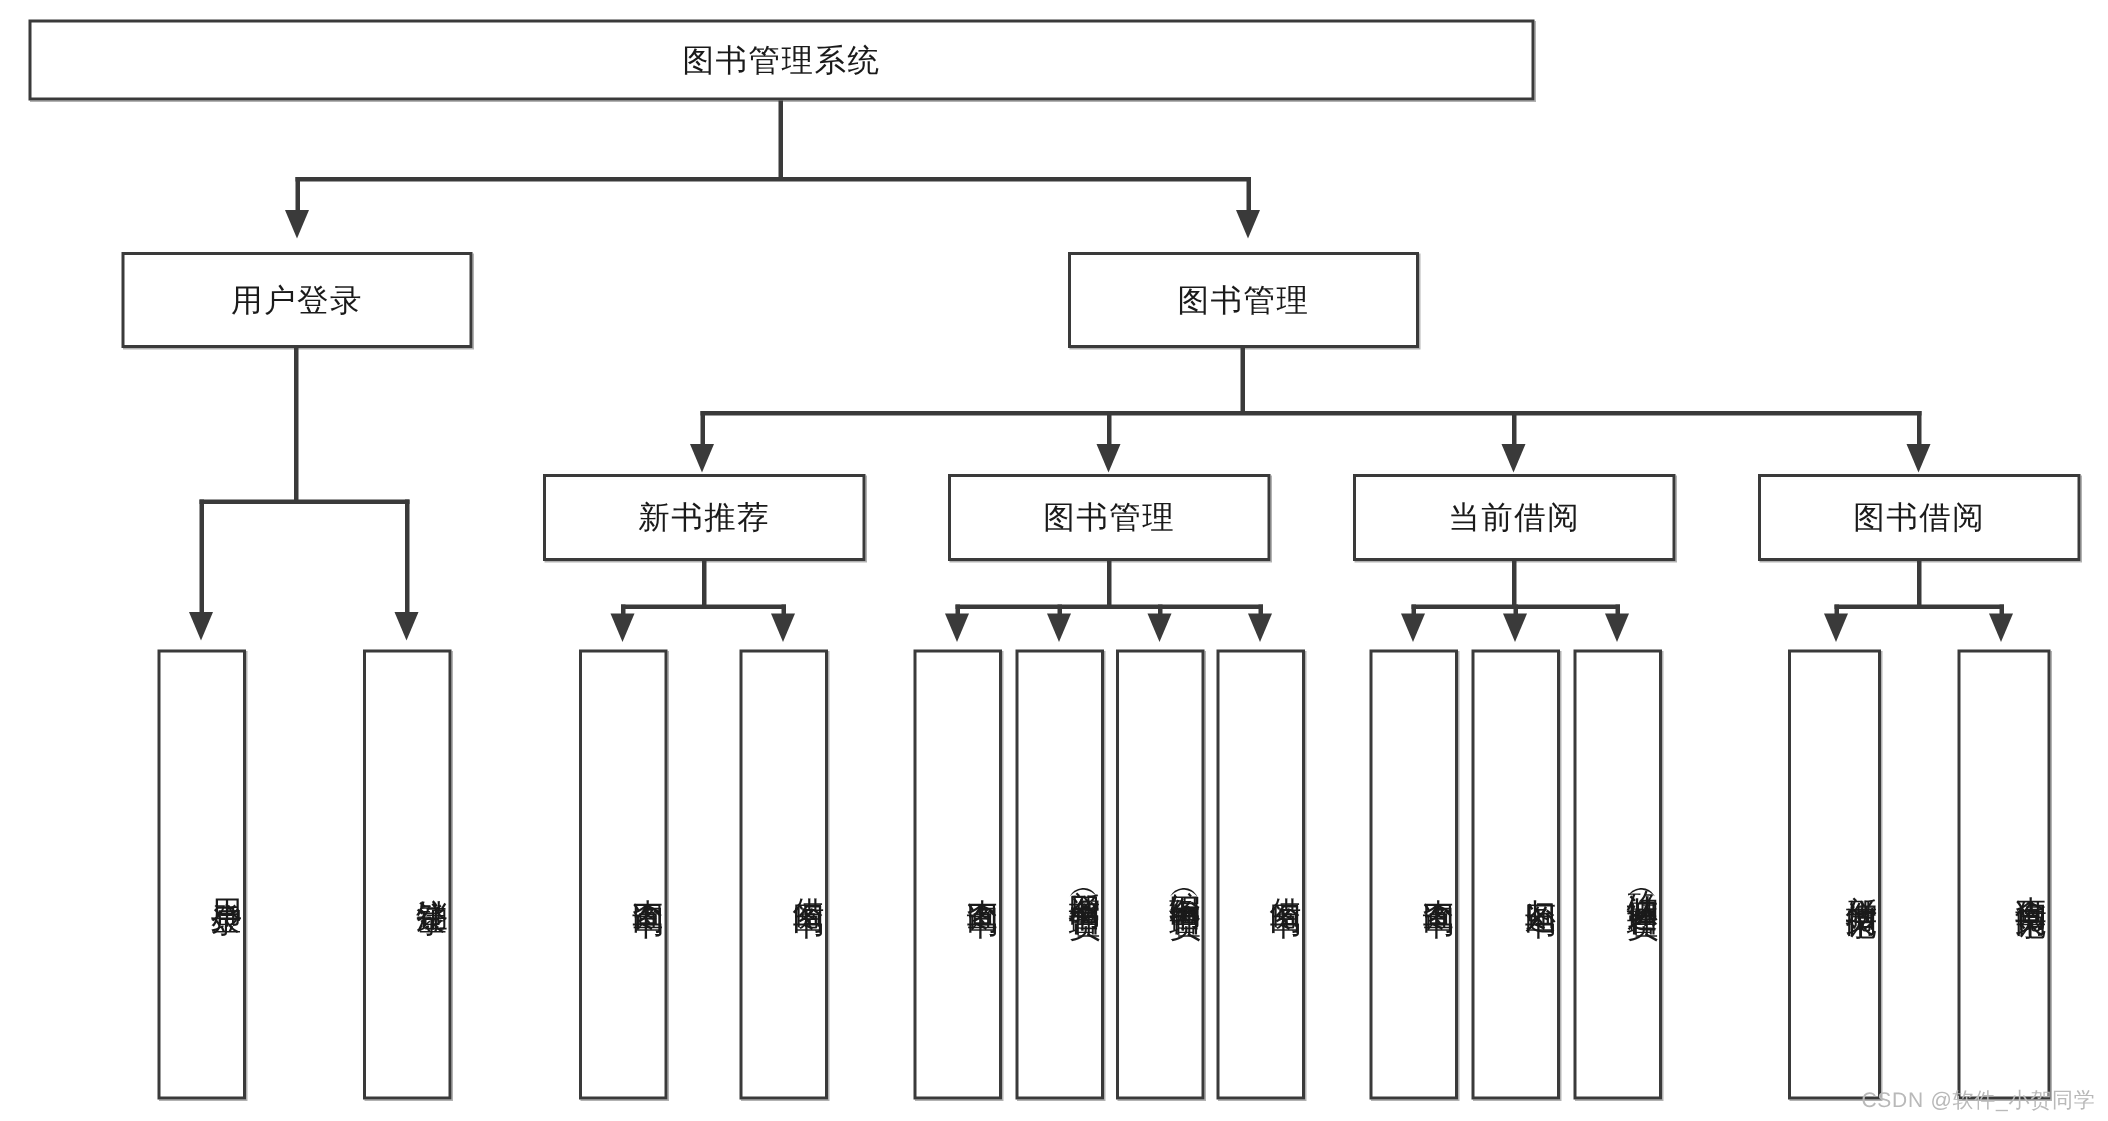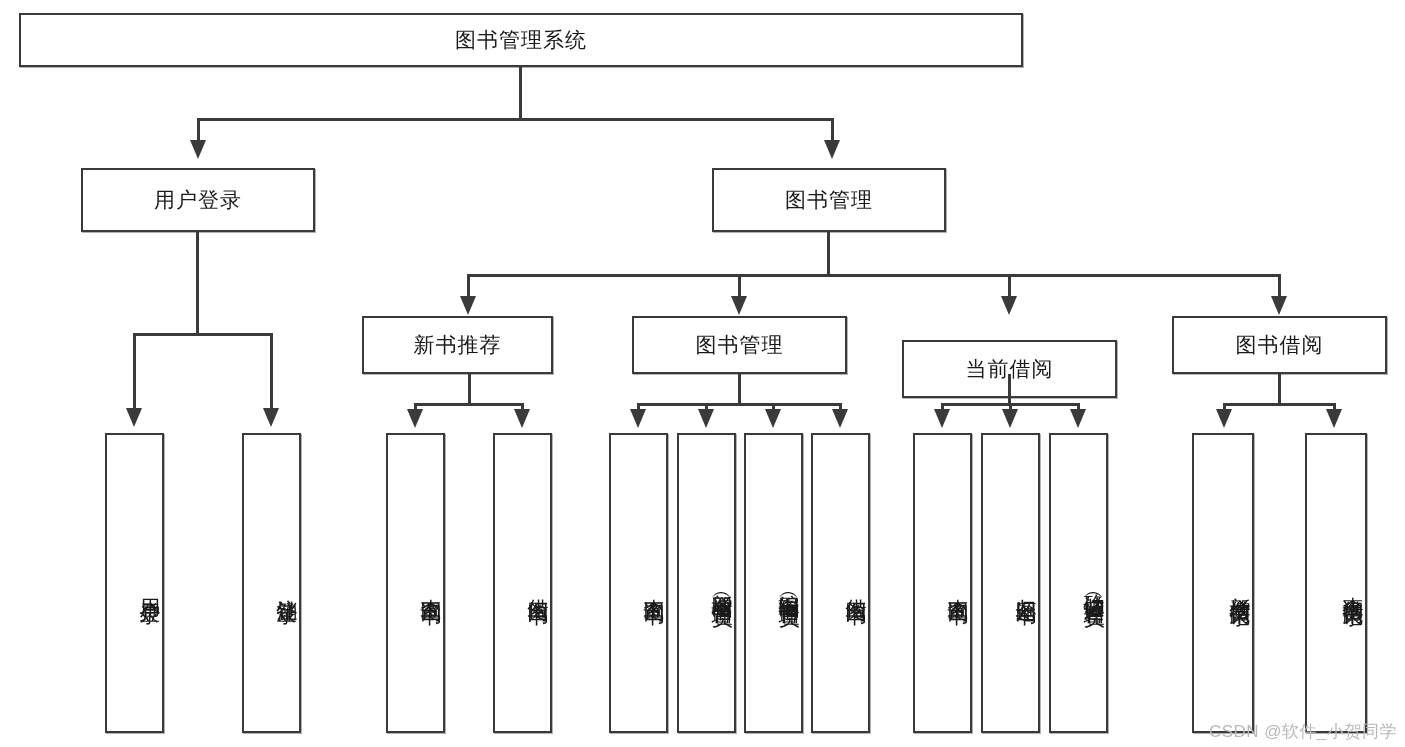--- a/index.html
+++ b/index.html
@@ -46,21 +46,21 @@
     border-left:8px solid transparent;
     border-right:8px solid transparent;
     border-top:19px solid #3a3a3a;
   }
 
   
   #watermark{
     position:absolute;
     right:8px;
     bottom:4px;
-    font-size:17px;
+    font-size:14px;
     color:#b9b9b9;
     letter-spacing:0.5px;
     white-space:nowrap;
     pointer-events:none;
   }
 </style>
 </head>
 <body>
 
 <div id="canvas">
@@ -102,27 +102,27 @@
 
   <div class="ln v" style="left:738px;top:274px;width:3px;height:22px;"></div>
   <div class="arrow" style="left:731px;top:296px;"></div>
 
   <div class="ln v" style="left:1008px;top:274px;width:3px;height:22px;"></div>
   <div class="arrow" style="left:1001px;top:296px;"></div>
 
   <div class="ln v" style="left:1278px;top:274px;width:3px;height:22px;"></div>
   <div class="arrow" style="left:1271px;top:296px;"></div>
 
-  <div class="box h" style="left:362px;top:316px;width:191px;height:58px;font-family:Liberation Mono, monospace;">
+  <div class="box h" style="left:362px;top:316px;width:215px;height:58px;font-family:Liberation Mono, monospace;">
     <span>新书推荐</span>
   </div>
   <div class="box h" style="left:632px;top:316px;width:215px;height:58px;">
     <span>图书管理</span>
   </div>
-  <div class="box h" style="left:902px;top:316px;width:215px;height:58px;margin-top:24px;">
+  <div class="box h" style="left:902px;top:316px;width:215px;height:58px;">
     <span>当前借阅</span>
   </div>
   <div class="box h" style="left:1172px;top:316px;width:215px;height:58px;">
     <span>图书借阅</span>
   </div>
 
   <div class="ln v" style="left:468px;top:374px;width:3px;height:31px;"></div>
   <div class="ln h" style="left:414px;top:403px;width:110px;height:3px;"></div>
   <div class="ln v" style="left:414px;top:403px;width:3px;height:8px;"></div>
   <div class="arrow" style="left:407px;top:409px;"></div>

